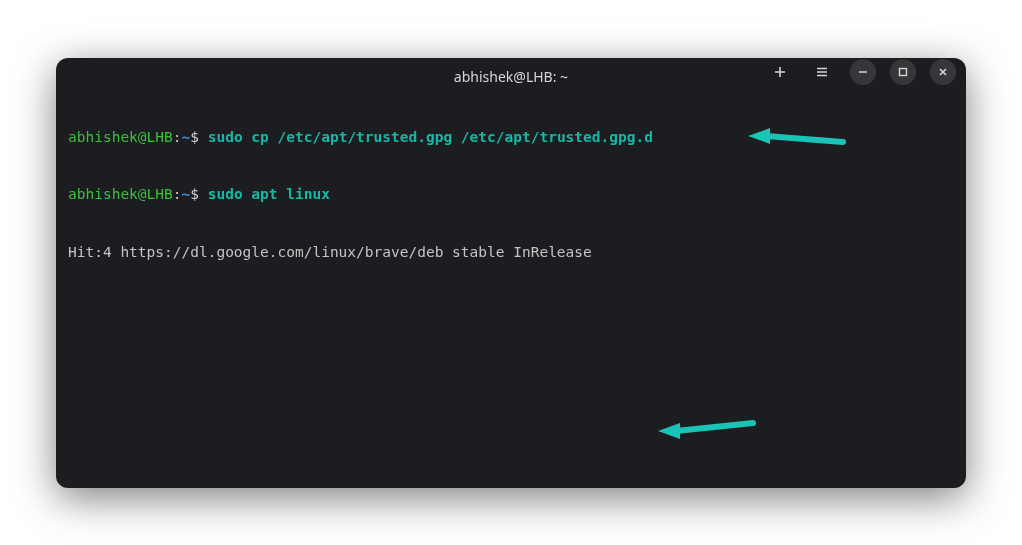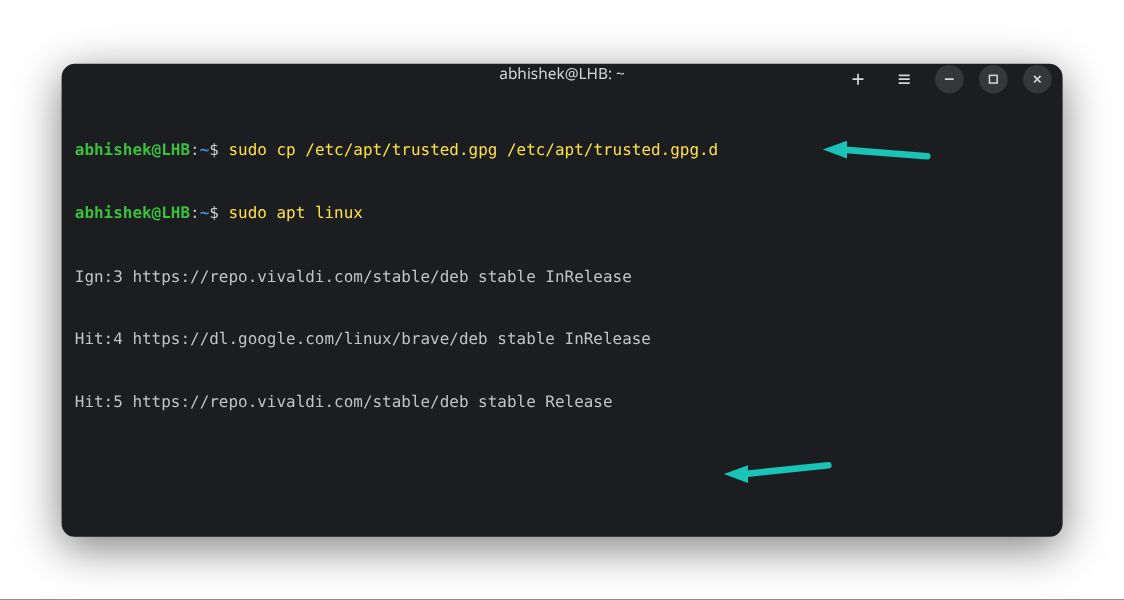--- a/index.html
+++ b/index.html
@@ -20,21 +20,21 @@
       border-radius: 12px;
       box-shadow: 0 10px 40px rgba(0,0,0,0.5);
       overflow: hidden;
       position: relative;
       display: flex;
       flex-direction: column;
     }
     .titlebar {
       height: 44px;
       display: flex;
-      align-items: flex-start;
+      align-items: flex-end;
       padding: 0 10px 0 5px;
       color: #d6d6d6;
       font-size: 14px;
       font-family: system-ui, -apple-system, sans-serif;
       position: relative;
     }
     .title-text {
       position: absolute;
       left: 50%;
       transform: translateX(-50%);
@@ -73,24 +73,24 @@
       flex: 1;
       padding: 4px 16px 16px 12px;
       color: #d3d3d3;
       line-height: 1.32;
       font-family: 'Menlo', 'Consolas', monospace;
       font-size: 14.5px;
       white-space: pre;
       position: relative;
     }
     .line { white-space: pre; }
-    .user { color: #3cbf3c; font-weight: bold; }
+    .user { color: #3cbf3c; font-weight: normal; }
     .tilde { color: #4a8bd9; font-weight: bold; }
     .dollar { color: #d3d3d3; }
-    .cmd { color: #fde047; }
+    .cmd { color: #14b8a6; font-weight: bold; }
     .out { color: #c3c3c3; }
     .arrow {
       position: absolute;
       pointer-events: none;
     }
     .arrow svg { display: block; }
   </style>
 </head>
 <body>
 
@@ -122,23 +122,21 @@
         <svg viewBox="0 0 12 12">
             <path d="M3 3l6 6M9 3l-6 6" stroke="#d6d6d6" stroke-width="1.6"></path>
           </svg>
       </div>
     </div>
   </div>
 
   <div class="terminal-body">
     <div class="line"><span class="user">abhishek@LHB</span><span class="out">:</span><span class="tilde">~</span><span class="dollar">$</span><span class="cmd"> </span><span class="cmd">sudo cp /etc/apt/trusted.gpg /etc/apt/trusted.gpg.d</span></div>
     <div class="line"><span class="user">abhishek@LHB</span><span class="out">:</span><span class="tilde">~</span><span class="dollar">$</span><span class="cmd"> </span><span class="cmd">sudo apt linux</span></div>
-    <div class="line out">Ign:3 https://repo.vivaldi.com/stable/deb stable InRelease</div>
     <div class="line out">Hit:4 https://dl.google.com/linux/brave/deb stable InRelease</div>
-    <div class="line out">Hit:5 https://repo.vivaldi.com/stable/deb stable Release</div>
     
     
     
     
     
     
     
     
     
     

